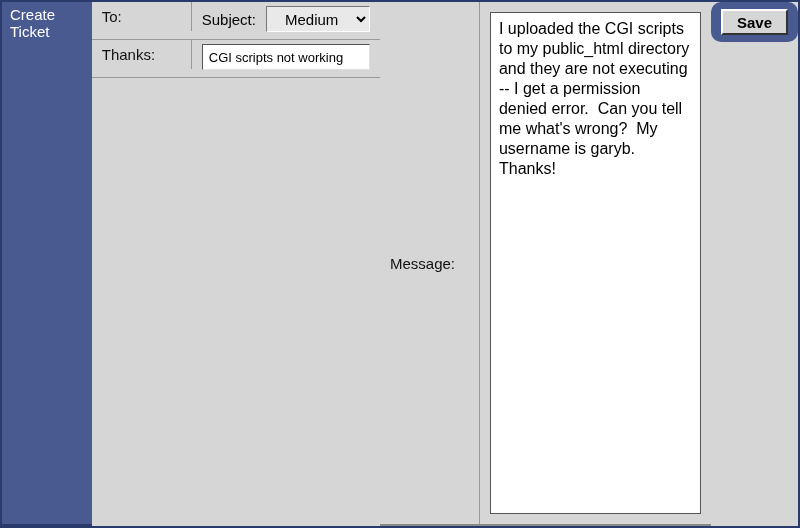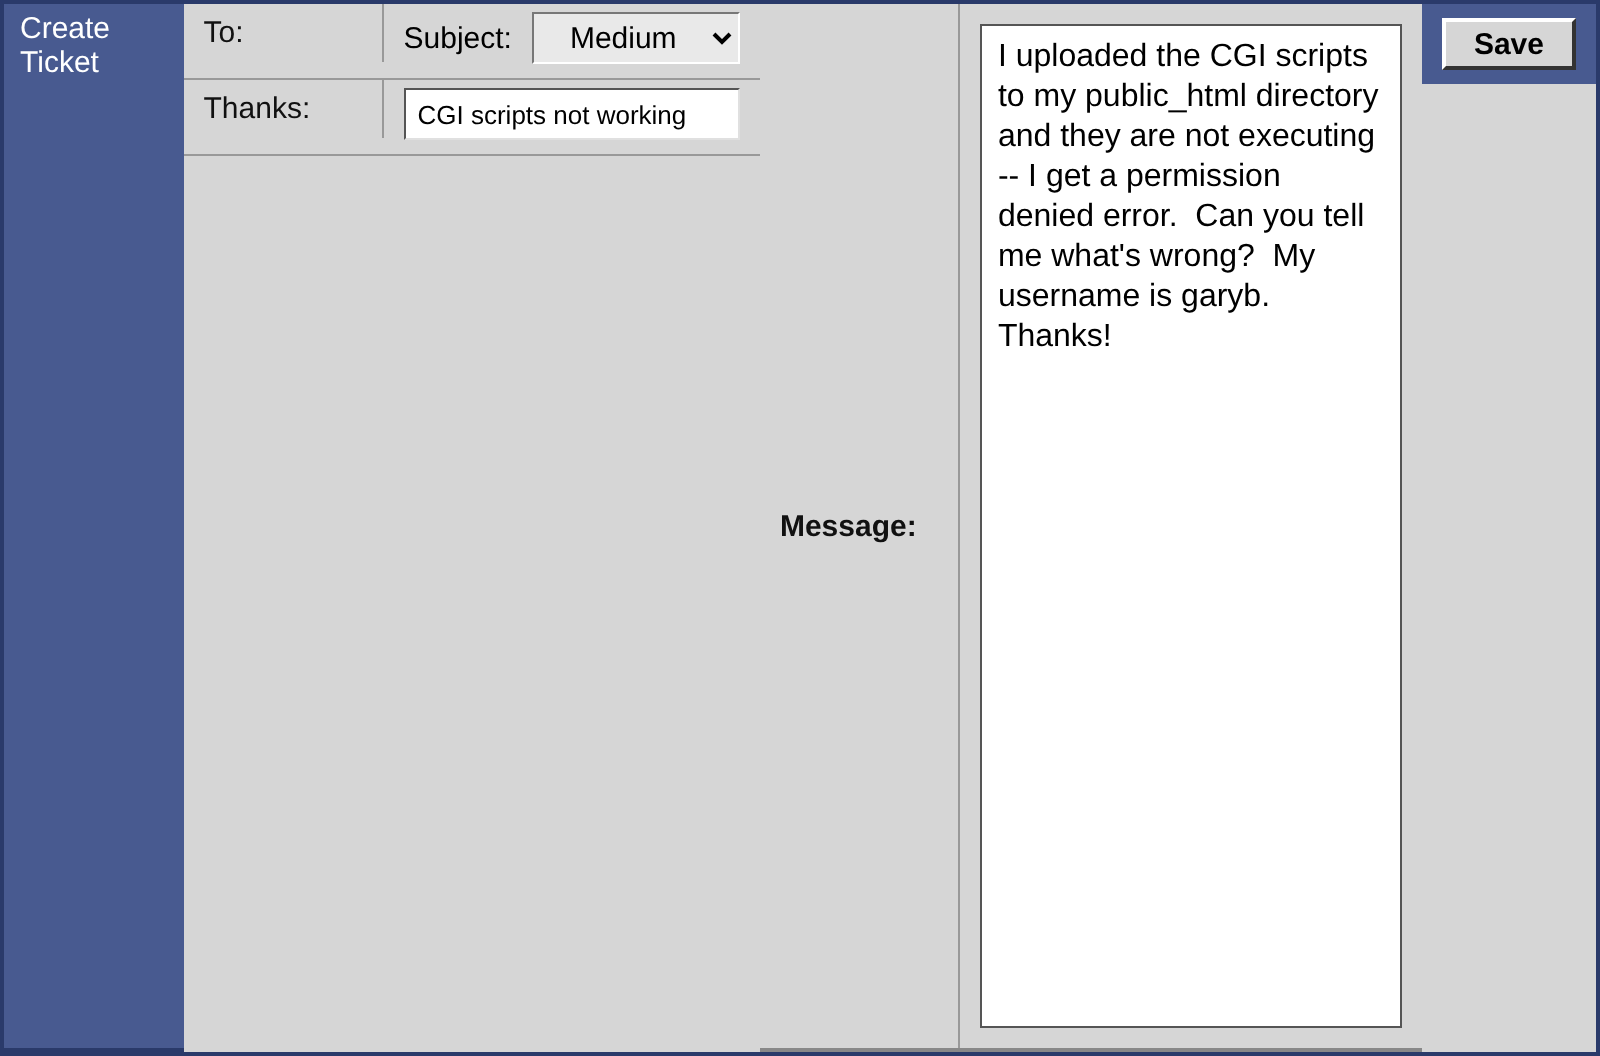--- a/index.html
+++ b/index.html
@@ -84,21 +84,20 @@
   }
   .message-row {
     flex: 1 1 auto;
     display: flex;
     border-bottom: 2px solid #888;
     min-height: 0;
   }
   .message-row .label-cell {
     display: flex;
     align-items: center;
-    font-weight: bold;
   }
   .message-cell {
     flex: 1 1 auto;
     padding: 10px 10px 10px 10px;
     display: flex;
   }
   .textarea-wrap {
     flex: 1 1 auto;
     position: relative;
     background: #fff;
@@ -136,20 +135,21 @@
     border: 1px solid #888;
     height: 18px;
   }
   .footer {
     background: #485a90;
     height: 40px;
     display: flex;
     align-items: center;
     justify-content: flex-end;
     padding: 0 10px;
+    border-radius: 10px;
   }
   button.save {
     height: 26px;
     padding: 0 14px;
     background: #d6d6d6;
     font-size: 15px;
     font-family: inherit;
     font-weight: bold;
     border-top: 2px solid #fff;
     border-left: 2px solid #fff;

